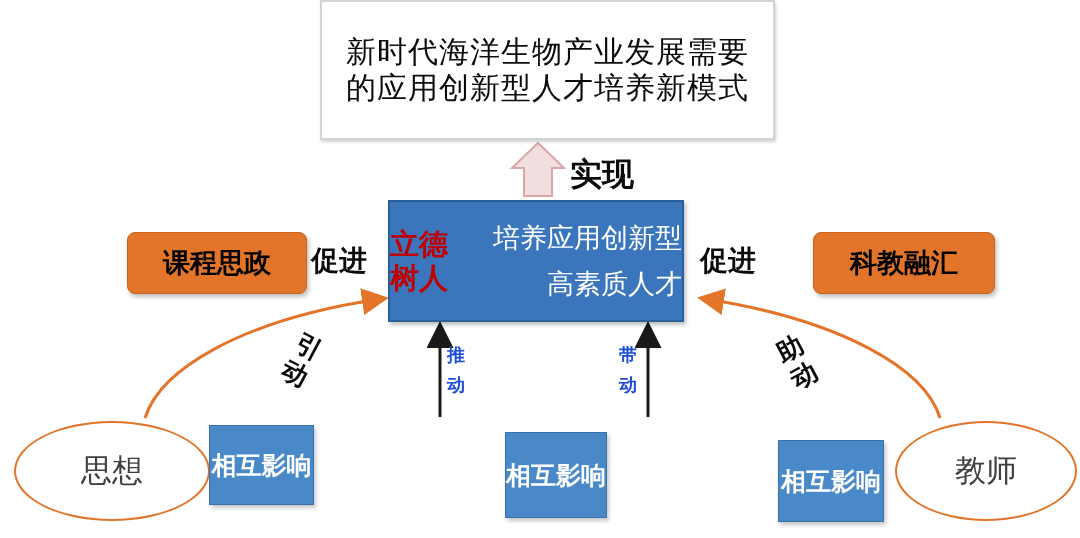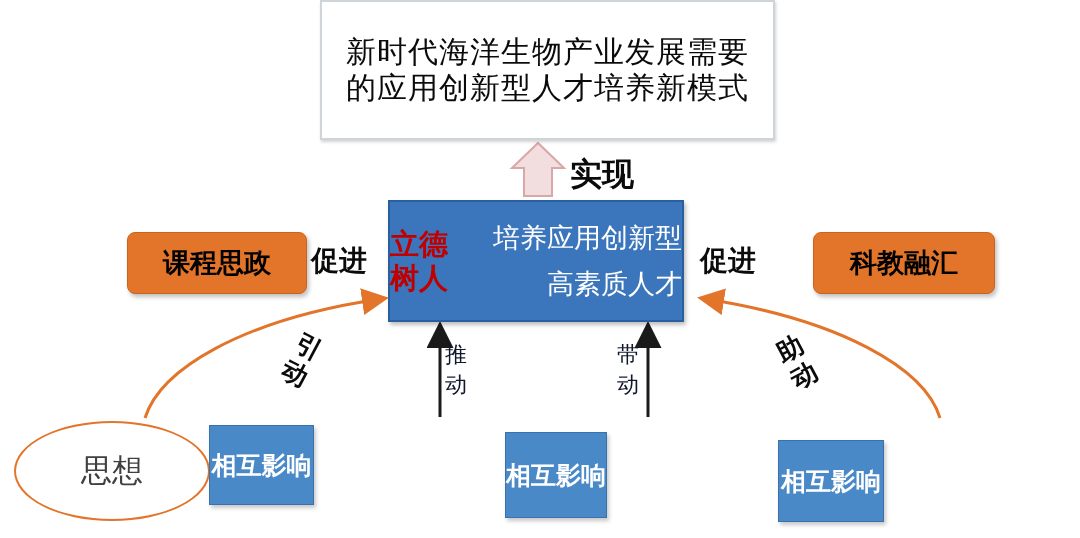--- a/index.html
+++ b/index.html
@@ -129,23 +129,23 @@
   .conn-label {
     font-weight: bold;
     color: #0b0b0b;
     font-family: "DejaVu Serif", "Liberation Serif", serif;
   }
   #lbl-shixian { left: 570px; top: 153px; font-size: 32px; }
   #lbl-cujin-left { left: 311px; top: 242px; font-size: 28px; }
   #lbl-cujin-right { left: 700px; top: 242px; font-size: 28px; }
 
   .vert-label {
-    font-weight: normal;
-    color: #0f172a;
-    font-size: 22px;
+    font-weight: bold;
+    color: #1d4ed8;
+    font-size: 18px;
     line-height: 30px;
     width: 30px;
     text-align: center;
     font-family: "DejaVu Serif", "Liberation Serif", serif;
   }
   #lbl-tuidong { left: 441px; top: 340px; }
   #lbl-daidong { left: 613px; top: 340px; text-align: center; }
 
   .rot-label {
     font-weight: bold;
@@ -214,18 +214,19 @@
 
   <div class="abs conn-label" id="lbl-cujin-left">促进</div>
   <div class="abs conn-label" id="lbl-cujin-right">促进</div>
 
   <div class="abs rot-label" id="lbl-yindong">引动</div>
   <div class="abs vert-label" id="lbl-tuidong">推动</div>
   <div class="abs vert-label" id="lbl-daidong">带动</div>
   <div class="abs rot-label" id="lbl-zhudong">助动</div>
 
   <div class="abs ellipse" id="ell-1">思想</div>
+  <div class="abs ellipse" id="ell-4">教师</div>
 
   <div class="abs blue-small" id="blue-s1">相互影响</div>
   <div class="abs blue-small" id="blue-s2">相互影响</div>
   <div class="abs blue-small" id="blue-s3">相互影响</div>
 
 </div>
 
 </body></html>

